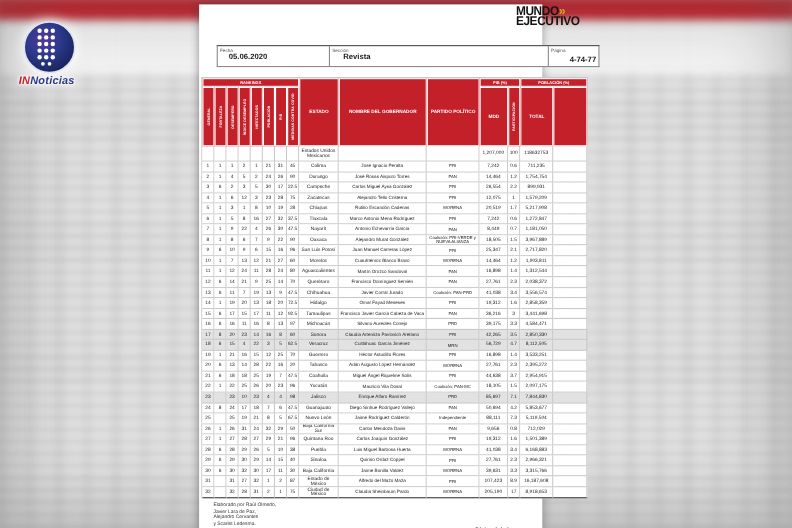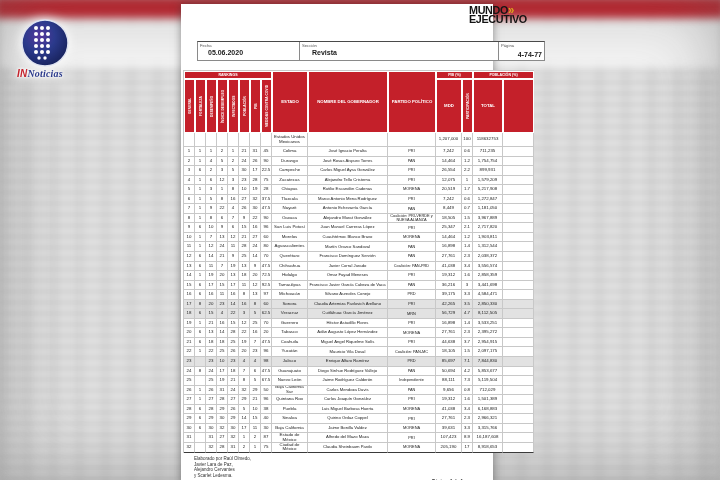--- a/index.html
+++ b/index.html
@@ -20,21 +20,21 @@
   .bd-red{position:absolute;top:-4px;left:-6px;right:-6px;height:22px;
     background:#c4202a;filter:blur(4px);}
   .bd-vignette{position:absolute;inset:0;box-shadow:inset 0 0 70px rgba(90,90,90,.45);}
 
   
   .innlogo{position:absolute;left:12px;top:18px;width:110px;height:72px;filter:drop-shadow(0 0 6px #fff);}
   .innlogo svg{display:block;}
   .inn-text{position:absolute;left:5px;top:50px;font-weight:bold;font-style:italic;
     font-size:10px;letter-spacing:.2px;text-shadow:0 0 3px #fff,0 0 3px #fff;}
   .inn-in{color:#c4202a;}
-  .inn-not{color:#2b3a8c;font-family:Liberation Serif, serif;}
+  .inn-not{color:#2b3a8c;}
 
   
   .page{position:absolute;left:181px;top:4px;width:312px;height:480px;background:#ffffff;
         box-shadow:0 0 8px rgba(60,60,60,.55);}
 
   
   .brand{position:absolute;left:288px;top:2px;line-height:9px;color:#141414;
          font-weight:bold;font-size:11.5px;letter-spacing:-.4px;transform:scaleX(.94);transform-origin:left top;white-space:nowrap;}
   .brand .chev{color:#d9a51e;font-size:12px;letter-spacing:-2px;font-weight:bold;}
 

